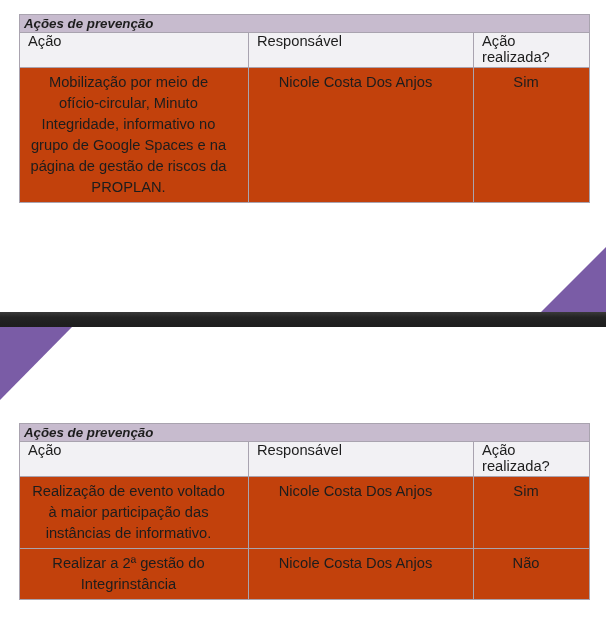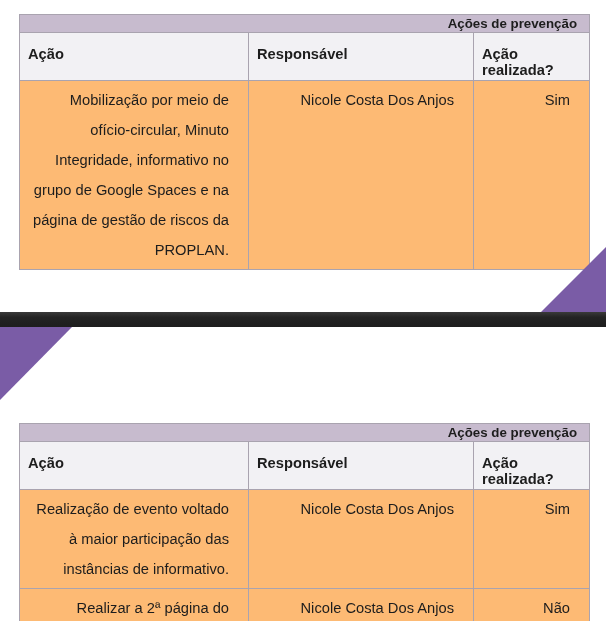--- a/index.html
+++ b/index.html
@@ -25,38 +25,39 @@
     table-layout: fixed;
   }
   .ptable th, .ptable td {
     border: 1px solid #a9a3af;
   }
   .ptable .title-cell {
     background: #c7bbce;
     font-weight: bold;
     font-size: 13.3px;
     line-height: 15px;
-    text-align: right;
-    padding: 1px 12px;
+    text-align: left;
+    padding: 1px 4px;
+    font-style: italic;
   }
   .ptable .col-head {
     background: #f2f1f4;
-    font-weight: bold;
+    font-weight: normal;
     font-size: 14.7px;
     line-height: 16px;
     text-align: left;
     vertical-align: top;
-    padding: 13px 12px 2px 8px;
+    padding: 0 12px 2px 8px;
   }
   .ptable td {
-    background: #fdba74;
+    background: #c2410c;
     font-size: 14.7px;
-    line-height: 30px;
+    line-height: 21px;
     vertical-align: top;
-    text-align: right;
+    text-align: center;
     padding: 4px 19px 4px 8px;
   }
   #table1 { top: 14px; }
   #table2 { top: 423px; }
 
   
   .tri-top-right {
     position: absolute;
     top: 247px; right: 0;
     width: 65px; height: 65px;
@@ -127,20 +128,20 @@
         <th class="col-head">Ação realizada?</th>
       </tr>
     </thead>
     <tbody>
       <tr>
         <td>Realização de evento voltado à maior participação das instâncias de informativo.</td>
         <td>Nicole Costa Dos Anjos</td>
         <td>Sim</td>
       </tr>
       <tr>
-        <td>Realizar a 2ª página do Integrinstância</td>
+        <td>Realizar a 2ª gestão do Integrinstância</td>
         <td>Nicole Costa Dos Anjos</td>
         <td>Não</td>
       </tr>
     </tbody>
   </table>
 
 </div>
 
 </body></html>

